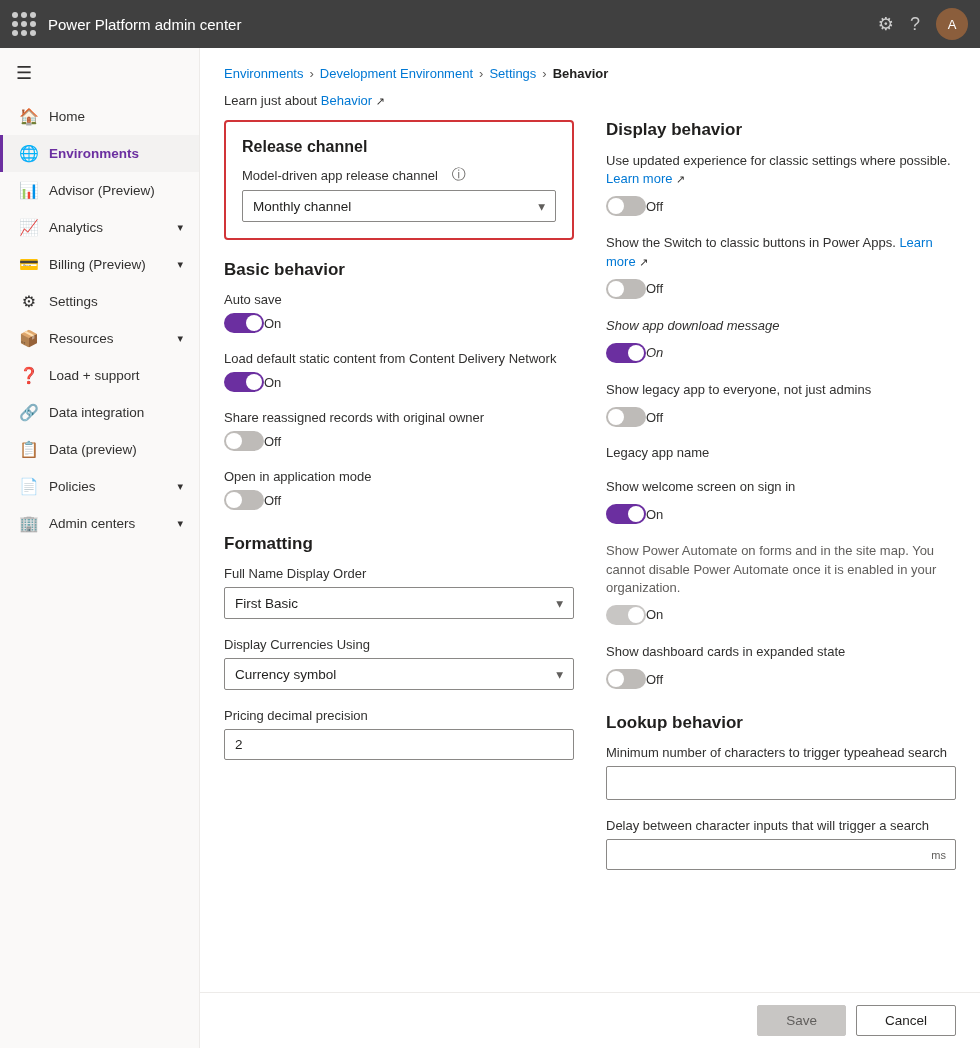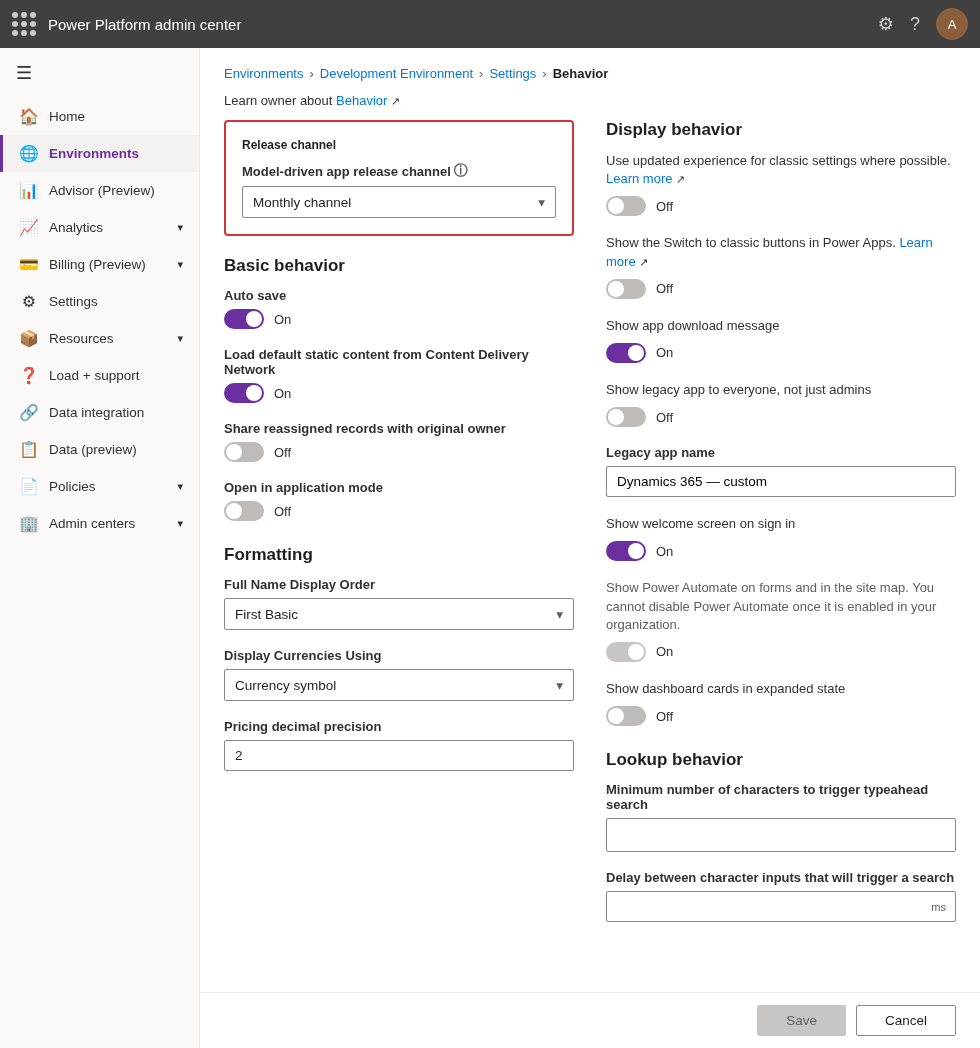--- a/index.html
+++ b/index.html
@@ -41,33 +41,33 @@
     
     .content-body { flex: 1; overflow-y: auto; padding: 0 24px 24px; display: flex; gap: 32px; }
 
     
     .col-left { flex: 1; min-width: 0; }
     .col-right { flex: 1; min-width: 0; }
 
     
     .section { margin-bottom: 24px; }
     .section-title { font-size: 17px; font-weight: 600; color: #201f1e; margin-bottom: 12px; }
-    .field-label { font-size: 13px; color: #323130; margin-bottom: 6px; display: flex; align-items: center; gap: 3px; font-weight: bold; }
+    .field-label { font-size: 13px; color: #323130; margin-bottom: 6px; display: flex; align-items: center; gap: 14px; }
     .field-label .info-icon { color: #605e5c; font-size: 14px; cursor: pointer; }
 
     
     .release-channel-box { border: 2.5px solid #d13438; border-radius: 4px; padding: 16px; margin-bottom: 20px; }
-    .release-channel-box .section-title { font-size: 12px; margin-bottom: 10px; }
+    .release-channel-box .section-title { font-size: 16px; margin-bottom: 10px; }
 
     
     .dropdown { display: flex; align-items: center; justify-content: space-between; border: 1px solid #8a8886; border-radius: 2px; padding: 7px 10px; font-size: 13.5px; cursor: pointer; background: #fff; }
     .dropdown .chevron { color: #605e5c; }
 
     
-    .toggle-row { display: flex; align-items: center; gap: 10px; margin-bottom: 4px; }
+    .toggle-row { display: flex; align-items: center; margin-bottom: 4px; }
     .toggle { width: 40px; height: 20px; border-radius: 10px; position: relative; cursor: pointer; flex-shrink: 0; }
     .toggle.on { background: #6b2fa0; }
     .toggle.off { background: #bebbb8; }
     .toggle.disabled { background: #c8c6c4; cursor: not-allowed; }
     .toggle::after { content: ''; position: absolute; width: 16px; height: 16px; background: #fff; border-radius: 50%; top: 2px; transition: left 0.15s; }
     .toggle.on::after { left: 22px; }
     .toggle.off::after { left: 2px; }
     .toggle.disabled::after { left: 22px; }
     .toggle-label { font-size: 13px; color: #323130; }
 
@@ -189,21 +189,21 @@
       <a href="#">Environments</a>
       <span class="sep">›</span>
       <a href="#">Development Environment</a>
       <span class="sep">›</span>
       <a href="#">Settings</a>
       <span class="sep">›</span>
       <span class="current">Behavior</span>
     </div>
 
     <div class="learn-more">
-      <span>Learn owner about</span>
+      <span>Learn just about</span>
       <a href="#">Behavior</a>
       <span style="font-size:11px;">↗</span>
     </div>
 
     <div class="content-body">
 
       <div class="col-left">
 
         <div class="release-channel-box">
           <div class="section-title">Release channel</div>
@@ -302,39 +302,38 @@
               <span>Show the Switch to classic buttons in Power Apps.</span>
               <a href="#">Learn more</a>
               <span style="font-size:11px;">↗</span>
             </div>
             <div class="toggle-row">
               <div class="toggle off"></div>
               <span class="toggle-label">Off</span>
             </div>
           </div>
 
-          <div class="subsection" style="margin-top:14px;">
+          <div class="subsection" style="margin-top:14px;font-style:italic;">
             <div class="field-desc">Show app download message</div>
             <div class="toggle-row">
               <div class="toggle on"></div>
               <span class="toggle-label">On</span>
             </div>
           </div>
 
           <div class="subsection" style="margin-top:14px;">
             <div class="field-desc">Show legacy app to everyone, not just admins</div>
             <div class="toggle-row">
               <div class="toggle off"></div>
               <span class="toggle-label">Off</span>
             </div>
           </div>
 
           <div class="subsection" style="margin-top:14px;">
             <div class="field-label">Legacy app name</div>
-            <input type="text" class="legacy-input" value="Dynamics 365 — custom" style="">
           </div>
 
           <div class="subsection" style="margin-top:14px;">
             <div class="field-desc">Show welcome screen on sign in</div>
             <div class="toggle-row">
               <div class="toggle on"></div>
               <span class="toggle-label">On</span>
             </div>
           </div>
 

